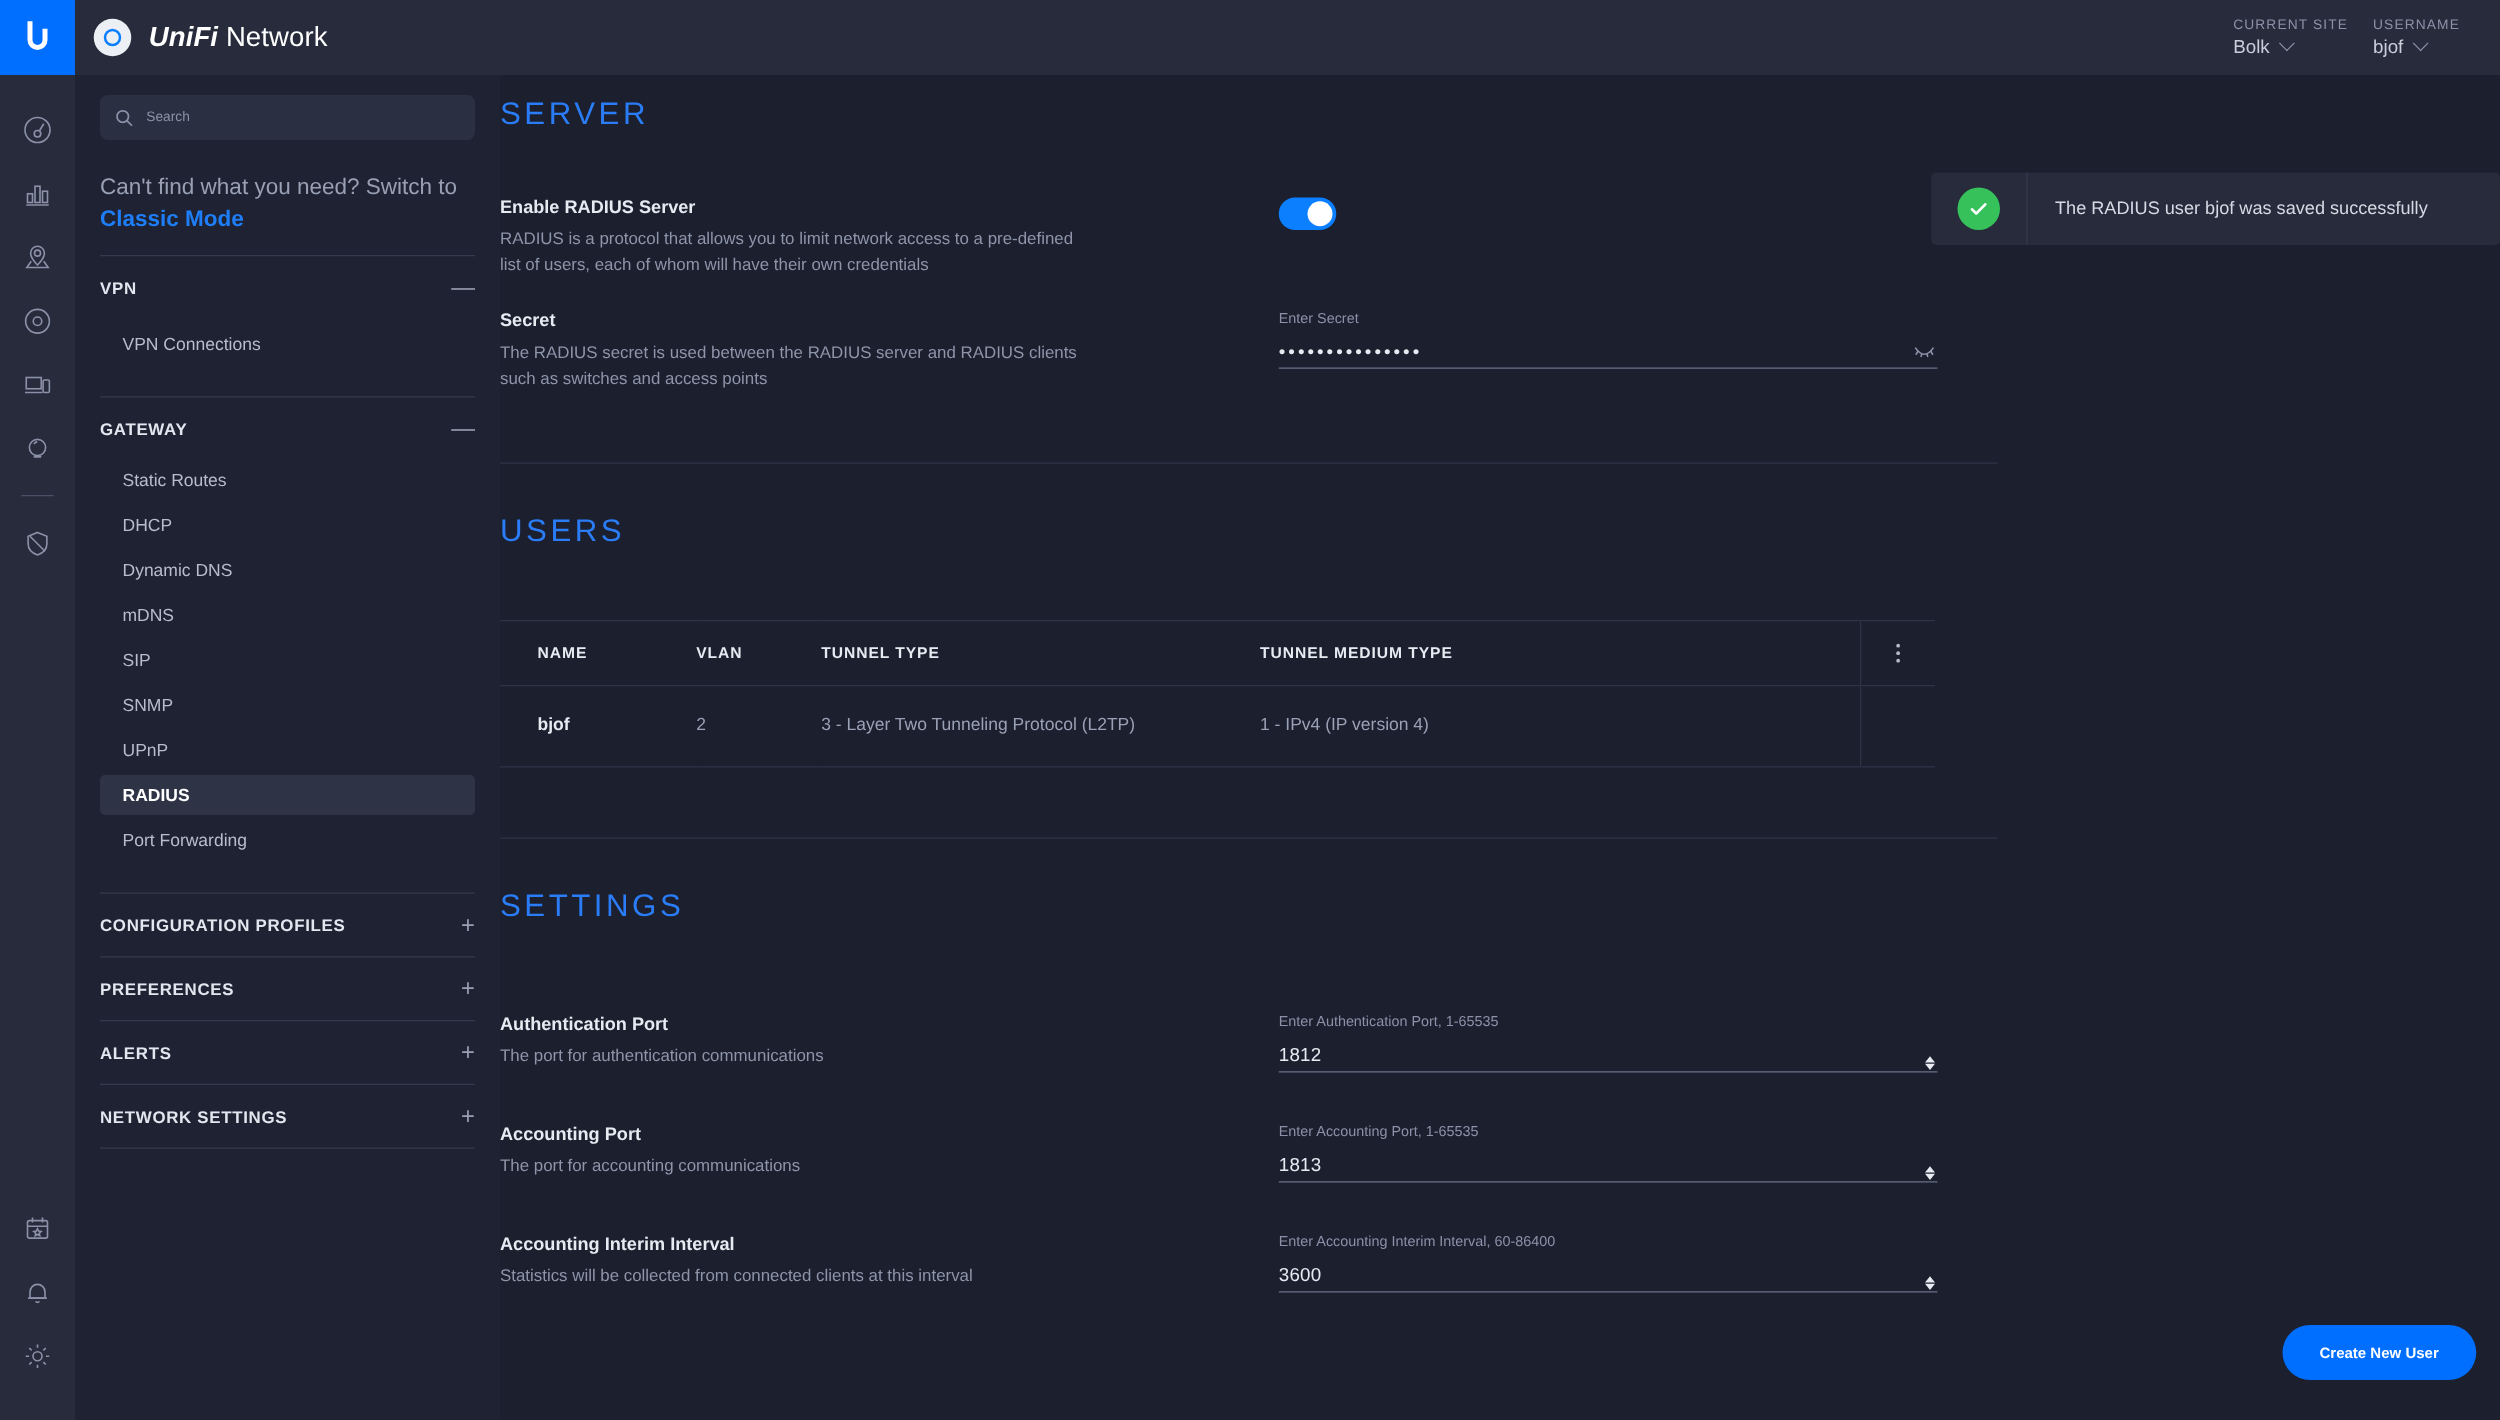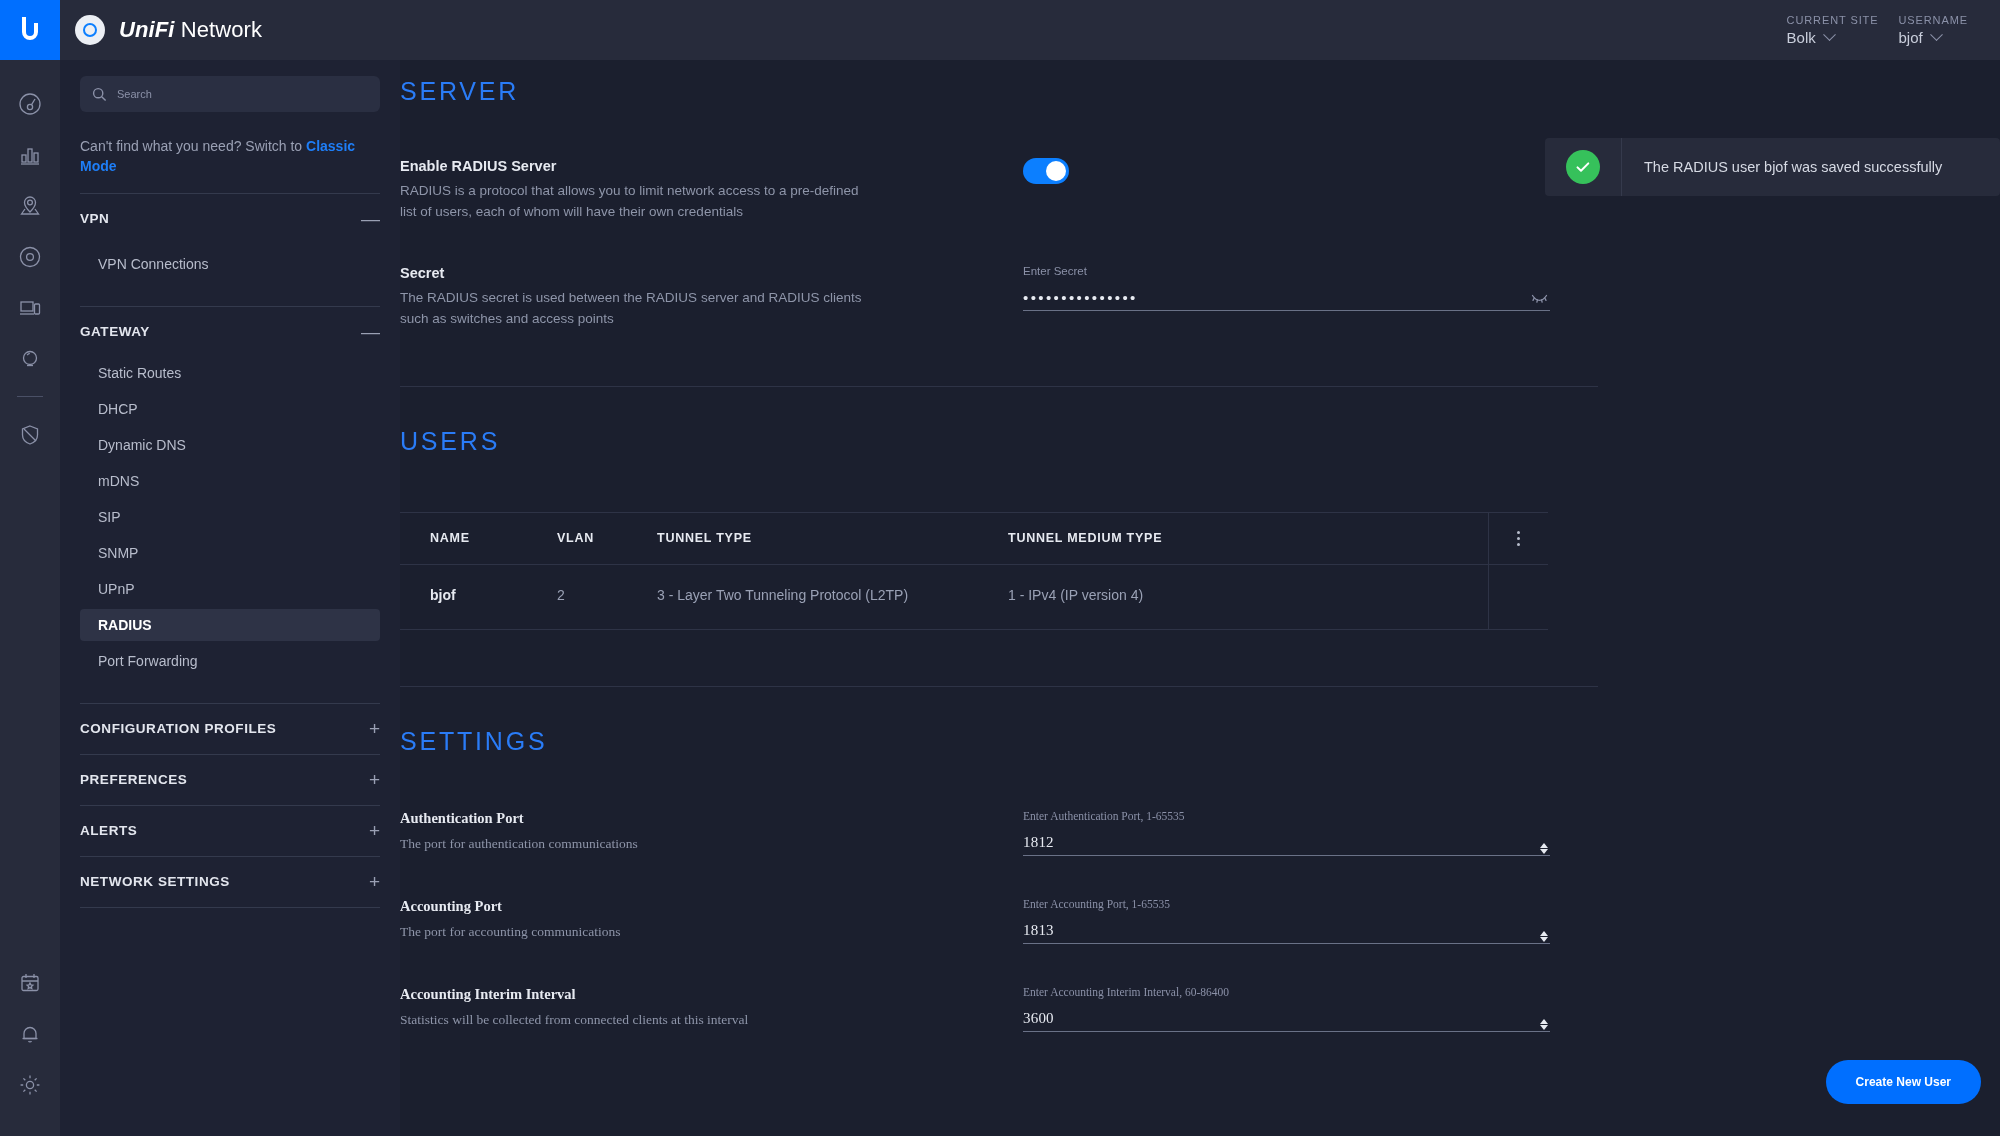--- a/index.html
+++ b/index.html
@@ -57,21 +57,21 @@
     background:#1e2233; overflow:hidden;
   }
   .search-wrap { padding: 16px 20px 0 20px; }
   .search-box {
     height: 36px; background:#2a2f42; border-radius:6px;
     display:flex; align-items:center; padding: 0 12px; gap:10px; cursor:text;
   }
   .search-box svg { flex:0 0 auto; }
   .search-ph { font-size:11px; color:#8b91a8; }
 
-  .classic { padding: 24px 20px 0 20px; font-size: 14px; color:#9aa0b4; line-height:1.45;}
+  .classic { padding: 24px 20px 0 20px; font-size: 18px; color:#9aa0b4; line-height:1.45;}
   .classic a { color:#1e7ef7; font-weight:700; text-decoration:none; cursor:pointer;}
 
   .hr { height:1px; background:#343a4d; margin: 16px 20px 0 20px; }
 
   .grp {
     display:flex; align-items:center; padding: 0 20px; height: 50px; cursor:pointer;
   }
   .grp-title { font-size:13.5px; font-weight:700; color:#e3e6ee; letter-spacing:.55px; }
   .grp-ctl { margin-left:auto; color:#9aa0b4; font-size:19px; line-height:1; font-weight:300;}
 
@@ -379,21 +379,21 @@
         <div class="lbl">Enable RADIUS Server</div>
         <div class="desc">RADIUS is a protocol that allows you to limit network access to a pre-defined list of users, each of whom will have their own credentials</div>
       </div>
       <div class="col-r" style="padding-left:48px;">
         <div class="toggle">
             <i></i>
           </div>
       </div>
     </div>
 
-    <div class="row" style="margin-top: 42px;">
+    <div class="row" style="margin-top: 26px;">
       <div class="col-l">
         <div class="lbl">Secret</div>
         <div class="desc">The RADIUS secret is used between the RADIUS server and RADIUS clients such as switches and access points</div>
       </div>
       <div class="col-r" style="padding-left:48px;">
         <div class="field-ph">Enter Secret</div>
         <div class="field-line">
           <span class="dots">•••••••••••••••</span>
           <span class="eye">
             <svg width="17" height="12" viewBox="0 0 17 12" fill="none" stroke="#8b91a8" stroke-width="1.3" stroke-linecap="round">
@@ -438,21 +438,21 @@
         </tbody>
     </table>
 
     <div style="height:56px;"></div>
     <div class="divider" style="width:1198px;"></div>
 
     <div style="margin-top: 40px;">
       <div class="sec-title">SETTINGS</div>
     </div>
 
-    <div id="settings-rows" style="margin-top: 54px; font-family: Liberation Serif, serif;">
+    <div id="settings-rows" style="margin-top: 72px;">
         <div class="row" style="margin-top: 0px;">
           <div class="col-l">
             <div class="lbl">Authentication Port</div>
             <div class="desc">The port for authentication communications</div>
           </div>
           <div class="col-r" style="padding-left:48px;">
             <div class="field-ph">Enter Authentication Port, 1-65535</div>
             <div class="field-line">
               <span class="field-val">1812</span>
               <span class="spin">

